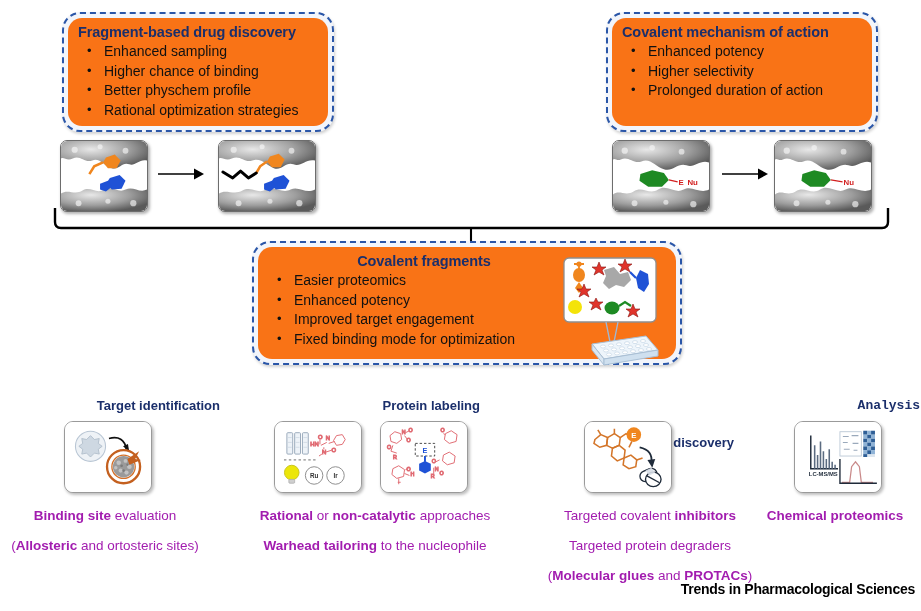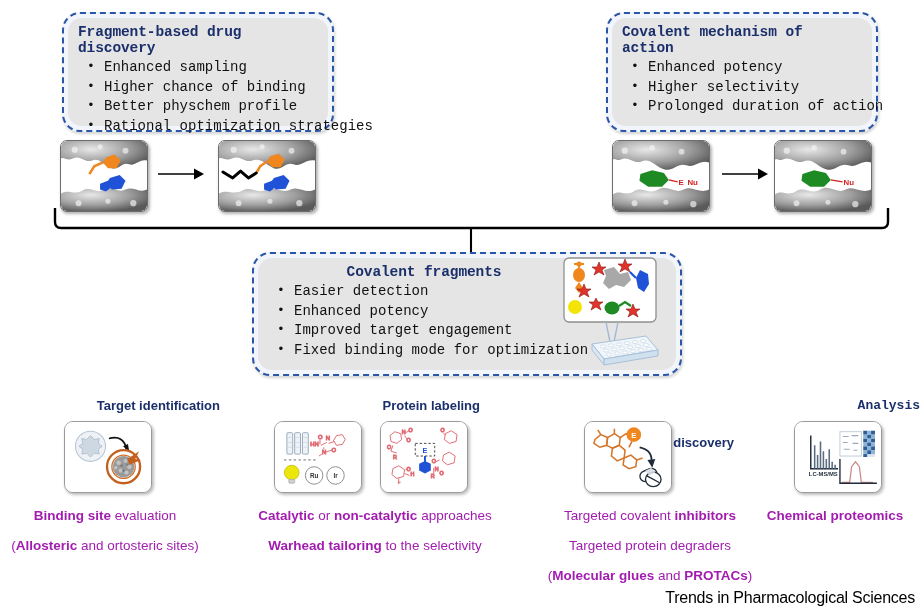--- a/index.html
+++ b/index.html
@@ -15,24 +15,23 @@
   .callout{
     position:absolute;
     border:2.5px dashed #2a56a8;
     border-radius:18px;
     background:#f2f5fb;
     box-sizing:border-box;
     box-shadow:1px 2px 3px rgba(0,0,0,.18);
   }
   .callout-inner{
     position:absolute;inset:4px;
-    background:#e5e5e5;border-radius:14px;
+    background:#f97316;border-radius:14px;
     box-sizing:border-box;
     padding:6px 10px 4px 10px;
-    font-family:Liberation Mono, monospace;
   }
   .callout h3{
     margin:0 0 2px 0;
     font-size:14.5px;font-weight:bold;color:#1b2f6b;
     letter-spacing:-.1px;
   }
   .callout ul{margin:0;padding:0;list-style:none;}
   .callout li{
     font-size:14px;line-height:19.5px;color:#111;
     position:relative;padding-left:26px;white-space:nowrap;
@@ -69,22 +68,22 @@
   .caption b{font-weight:bold;}
 
   .icard{
     position:absolute;background:#fff;border:1.3px solid #9a9a9a;
     border-radius:9px;box-shadow:1.5px 2px 3px rgba(0,0,0,.25);
     box-sizing:border-box;overflow:hidden;
   }
   .icard svg{display:block;width:100%;height:100%;}
 
   #footer{
-    position:absolute;right:6px;bottom:4px;
-    font-size:16px;font-weight:normal;color:#000;
+    position:absolute;right:6px;bottom:14px;
+    font-size:14px;font-weight:bold;color:#000;
     font-family:"Liberation Sans","DejaVu Sans",sans-serif;
     letter-spacing:-.25px;
   }
   .lib svg{display:block;}
 </style>
 </head>
 <body>
 
 <div class="callout" id="co-left" style="left:62px;top:12px;width:272px;height:120px;">
   <div class="callout-inner">
@@ -226,25 +225,25 @@
   </svg>
 </div>
 
 <div class="abs" id="bracket" style="left:50px;top:208px;width:850px;height:55px;">
   <svg width="850" height="55" viewBox="0 0 850 55">
     <path d="M5,0 L5,14 Q5,20 11,20 L832,20 Q838,20 838,14 L838,0" fill="none" stroke="#000" stroke-width="2.4" stroke-linecap="square"></path>
     <line x1="421" y1="20" x2="421" y2="52" stroke="#000" stroke-width="2.1"></line>
   </svg>
 </div>
 
-<div class="callout" id="co-center" style="left:252px;top:252px;width:430px;height:124px;">
+<div class="callout" id="co-center" style="left:252px;top:241px;width:430px;height:124px;">
   <div class="callout-inner">
     <h3 style="text-align:center;padding-right:86px;">Covalent fragments</h3>
     <ul>
-      <li>Easier detection</li>
+      <li>Easier proteomics</li>
       <li>Enhanced potency</li>
       <li>Improved target engagement</li>
       <li>Fixed binding mode for optimization</li>
     </ul>
   </div>
 </div>
 
 <div class="abs lib" style="left:562px;top:256px;width:100px;height:116px;">
   <svg width="100" height="116" viewBox="0 0 100 116">
 
@@ -432,24 +431,24 @@
 
     <rect x="35" y="22" width="20" height="13" fill="none" stroke="#333" stroke-width=".9" stroke-dasharray="2.5,2"></rect>
     <text x="45" y="32" text-anchor="middle" font-family="Liberation Sans, sans-serif" font-size="7.5" font-weight="bold" fill="#1f52d6">E</text>
 
     <line x1="45" y1="35" x2="45" y2="41" stroke="#1f52d6" stroke-width="2"></line>
     <polygon points="45,40 51,43 51,50 45,53 39,50 39,43" fill="#1f52d6"></polygon>
   </svg>
 </div>
 
 <div class="caption" style="left:222px;top:508px;width:306px;">
-  <b>Catalytic</b><span> or </span><b>non-catalytic</b><span> approaches</span>
+  <b>Rational</b><span> or </span><b>non-catalytic</b><span> approaches</span>
 </div>
 <div class="caption" style="left:222px;top:538px;width:306px;">
-  <b>Warhead tailoring</b><span> to the selectivity</span>
+  <b>Warhead tailoring</b><span> to the nucleophile</span>
 </div>
 
 <div class="colhead" style="left:524px;top:407px;width:210px;margin-top:28px;">Drug discovery</div>
 
 <div class="icard" style="left:584px;top:421px;width:88px;height:72px;">
   <svg viewBox="0 0 88 72">
     <rect width="88" height="72" fill="#fff"></rect>
     <g stroke="#d4762a" stroke-width="1.6" fill="none">
 
       <polygon points="10,18 16,13 23,16 22,24 15,26 9,22"></polygon>

